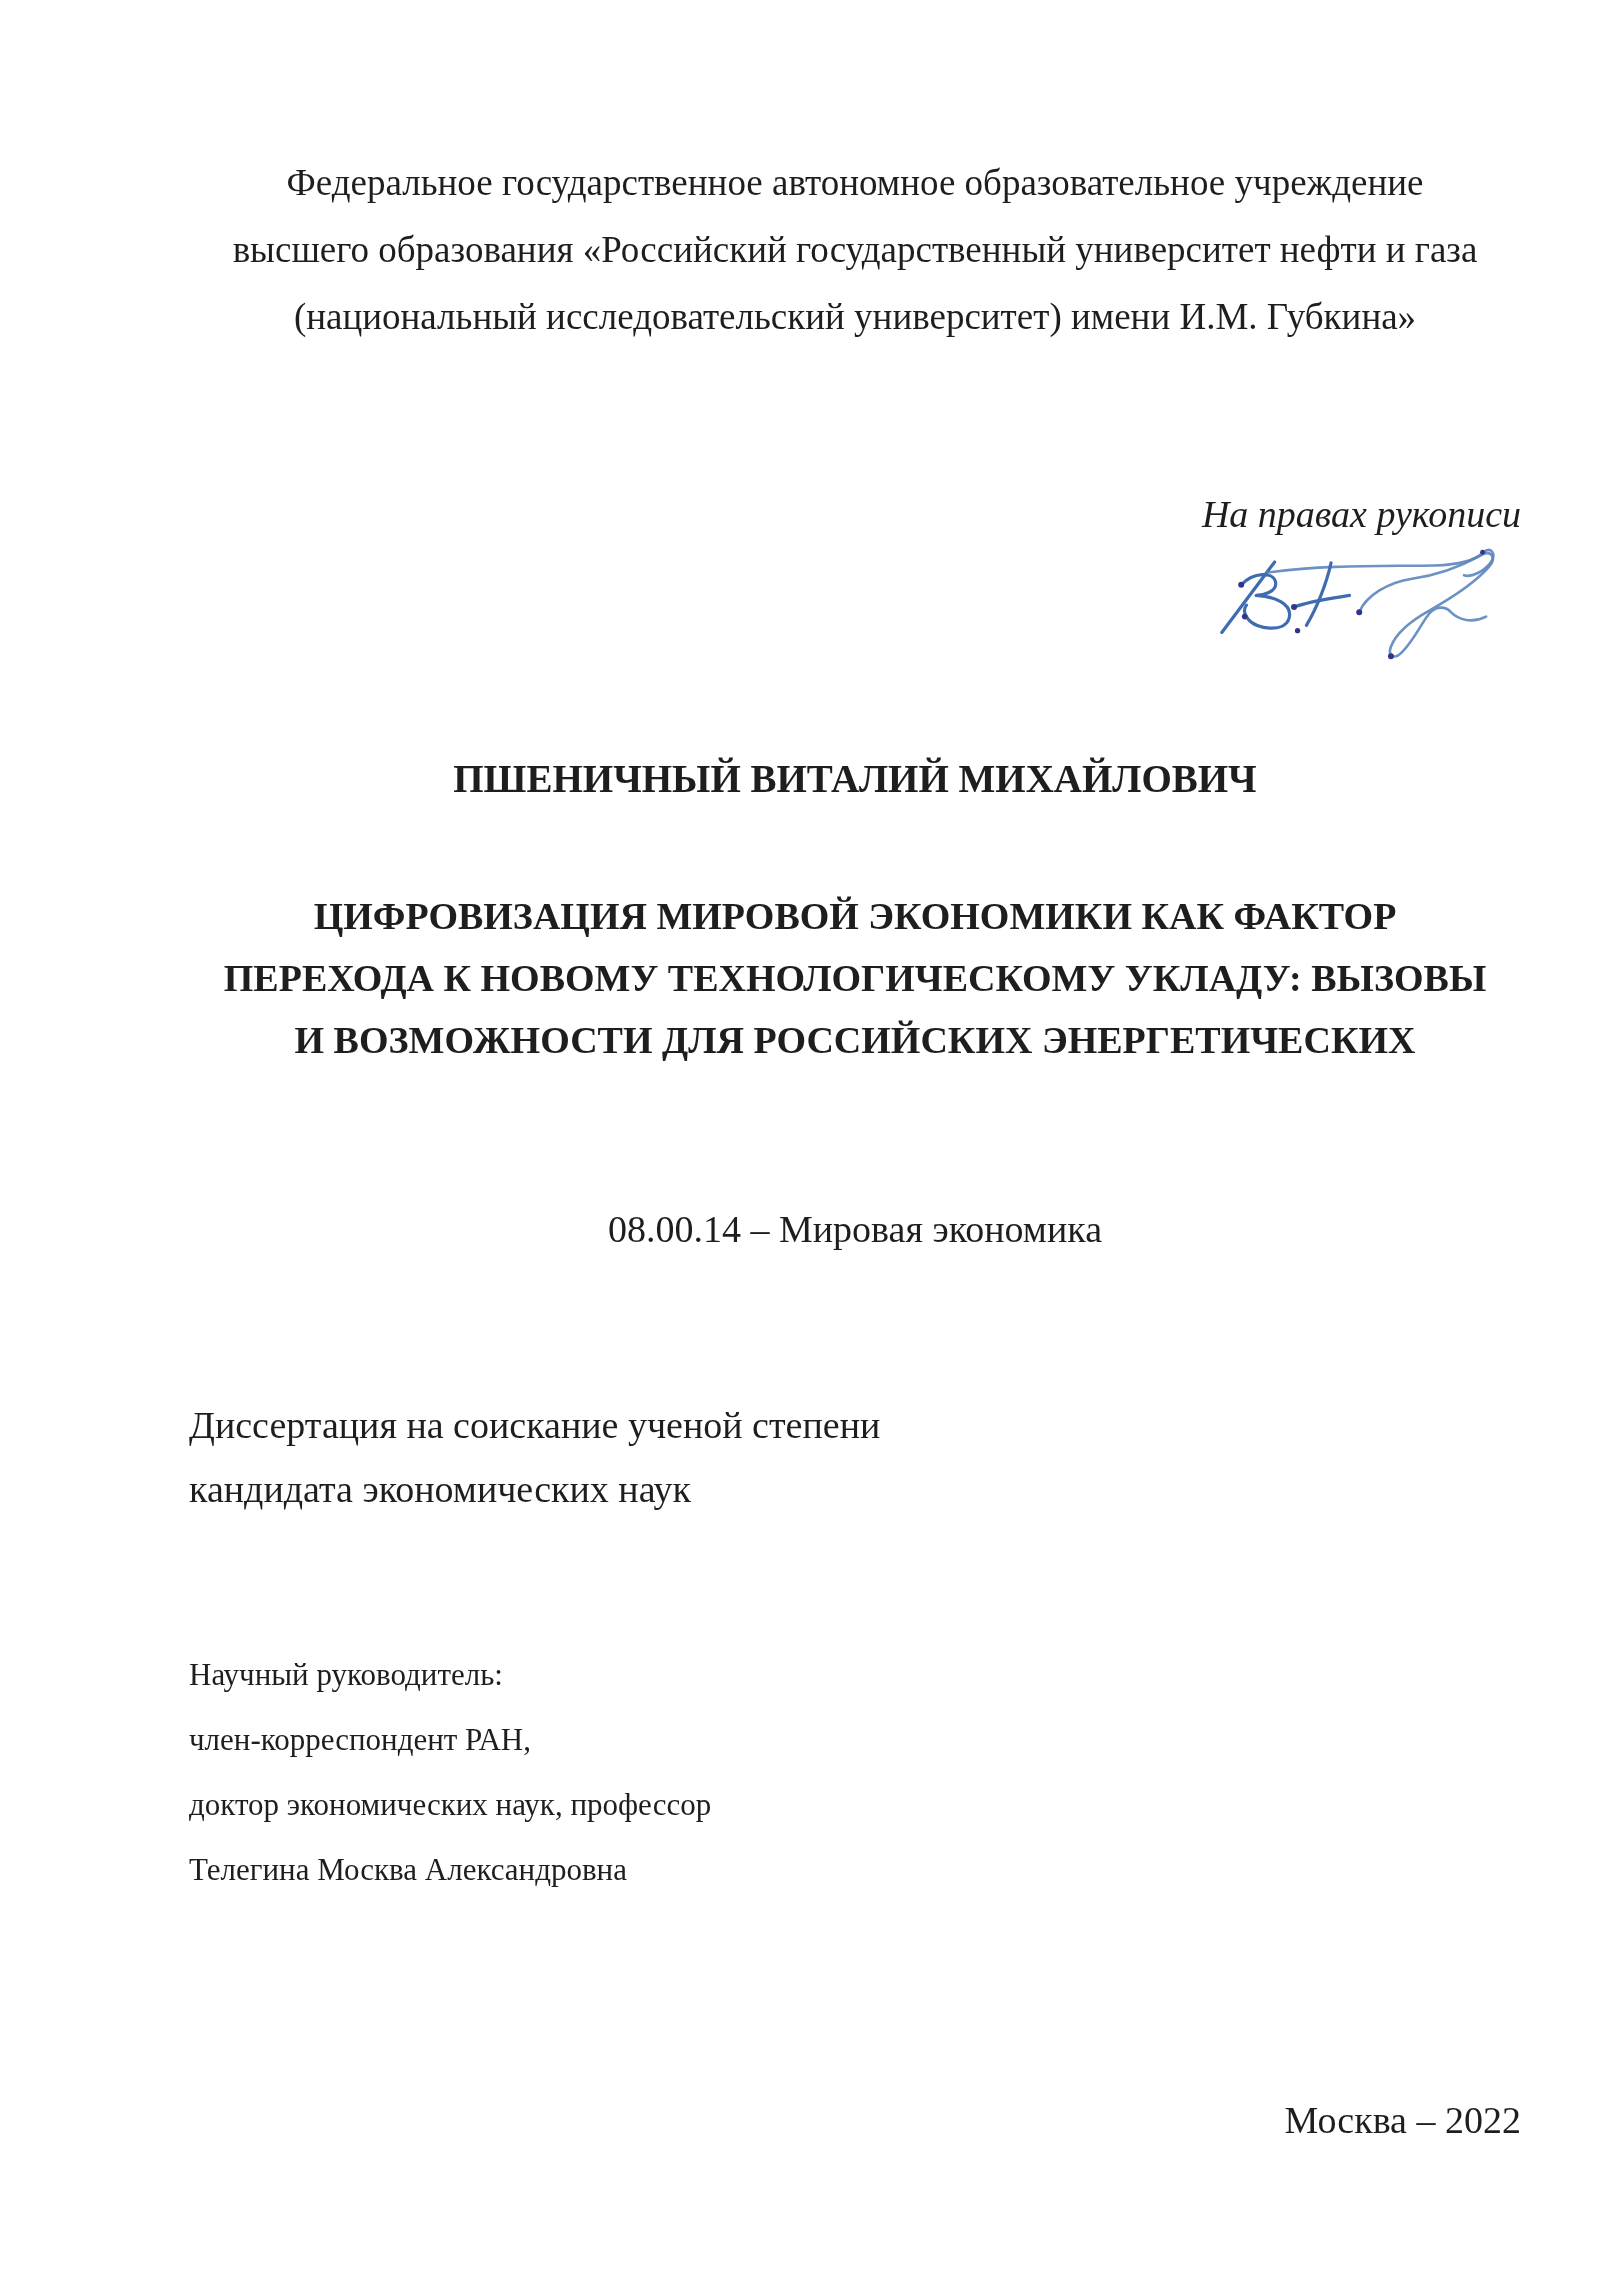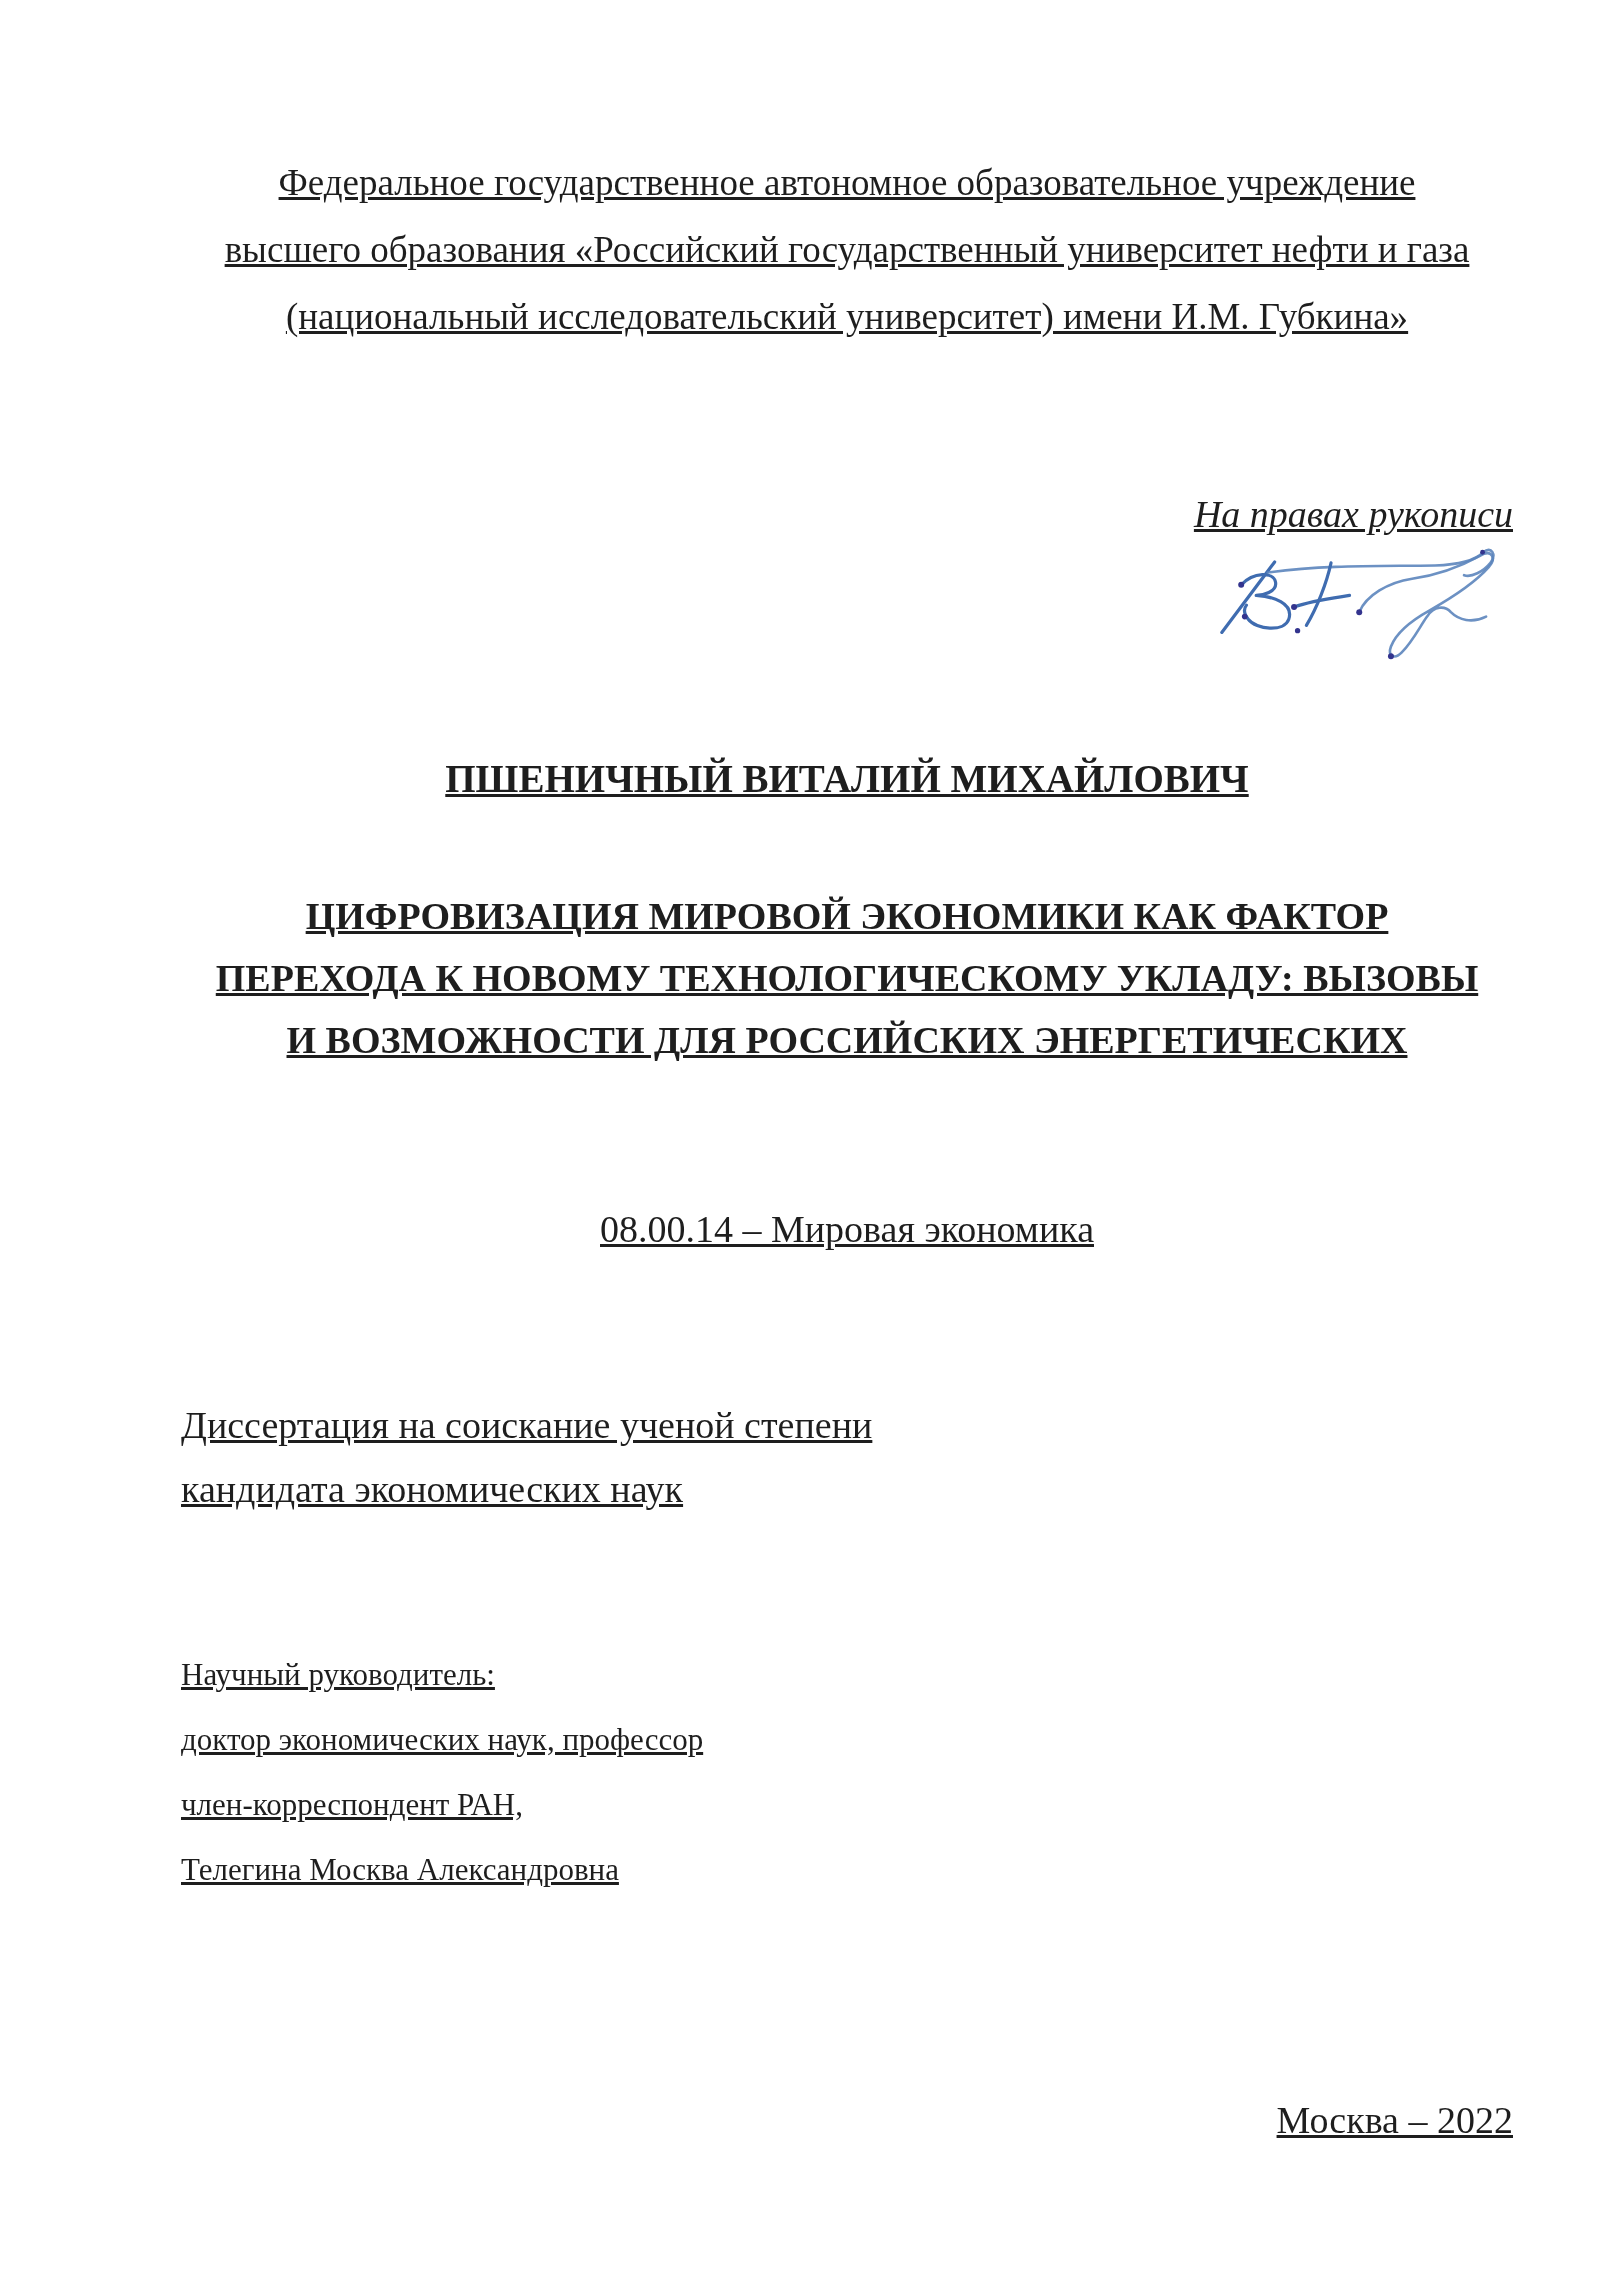--- a/index.html
+++ b/index.html
@@ -7,23 +7,22 @@
     position: relative;
     width: 1622px;
     height: 2295px;
     background: #ffffff;
     font-family: "Liberation Serif", "DejaVu Serif", serif;
     color: #1e1e1e;
     overflow: hidden;
   }
   .col {
     position: absolute;
-    left: 181px;
+    left: 189px;
     width: 1332px;
-    text-decoration: underline;
   }
   .header-block {
     top: 149px;
     font-size: 37px;
     line-height: 67px;
     text-align: center;
   }
   .manuscript-note {
     top: 494px;
     font-size: 38px;
@@ -125,21 +124,21 @@
 
   <div class="col specialty-line">08.00.14 – Мировая экономика</div>
 
   <div class="col diss-type-block">
     <div>Диссертация на соискание ученой степени</div>
     <div>кандидата экономических наук</div>
   </div>
 
   <div class="col supervisor-block">
     <div>Научный руководитель:</div>
+    <div>член-корреспондент РАН,</div>
     <div>доктор экономических наук, профессор</div>
-    <div>член-корреспондент РАН,</div>
     <div>Телегина Москва Александровна</div>
   </div>
 
   <div class="col city-year">Москва – 2022</div>
 
 </div>
 
 
 </body></html>

